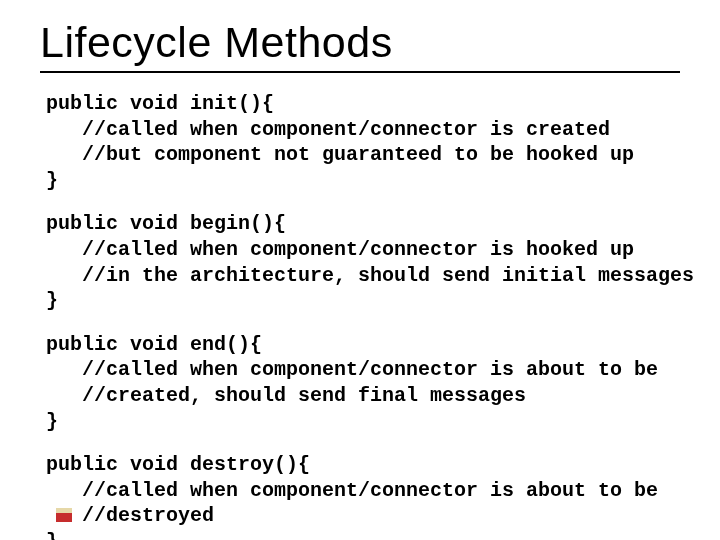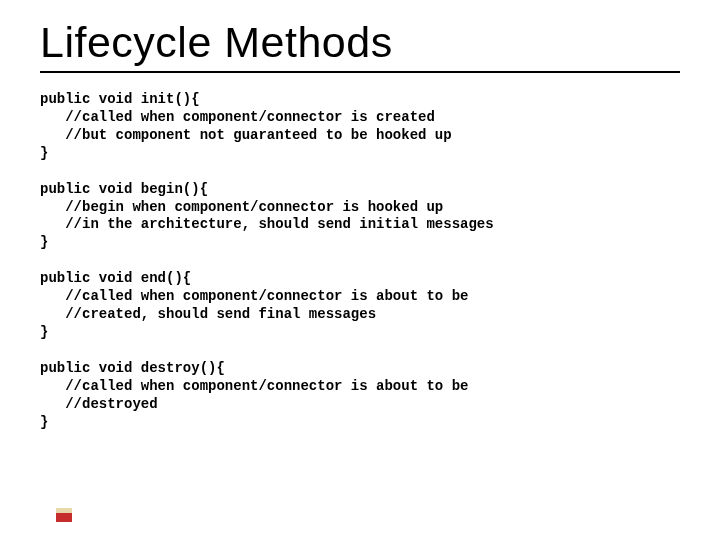--- a/index.html
+++ b/index.html
@@ -27,24 +27,24 @@
   }
   .rule {
     border: none;
     border-top: 2px solid #000;
     margin: 0 0 18px 0;
     width: 100%;
   }
   .code {
     font-family: "Courier New", Courier, monospace;
     font-weight: bold;
-    font-size: 14px;
+    font-size: 20px;
     line-height: 1.28;
     white-space: pre;
-    margin: 0;
+    margin: 6px;
   }
   .block {
     margin-bottom: 18px;
   }
   .accent {
     position: absolute;
     left: 56px;
     bottom: 18px;
     width: 16px;
     height: 14px;
@@ -56,21 +56,21 @@
 <div class="slide">
 
   <h1 class="title">Lifecycle Methods</h1>
   <hr class="rule">
 
   <pre class="code block">public void init(){
    //called when component/connector is created
    //but component not guaranteed to be hooked up
 }</pre>
   <pre class="code block">public void begin(){
-   //begin when component/connector is hooked up
+   //called when component/connector is hooked up
    //in the architecture, should send initial messages
 }</pre>
   <pre class="code block">public void end(){
    //called when component/connector is about to be
    //created, should send final messages
 }</pre>
   <pre class="code block">public void destroy(){
    //called when component/connector is about to be
    //destroyed
 }</pre>

